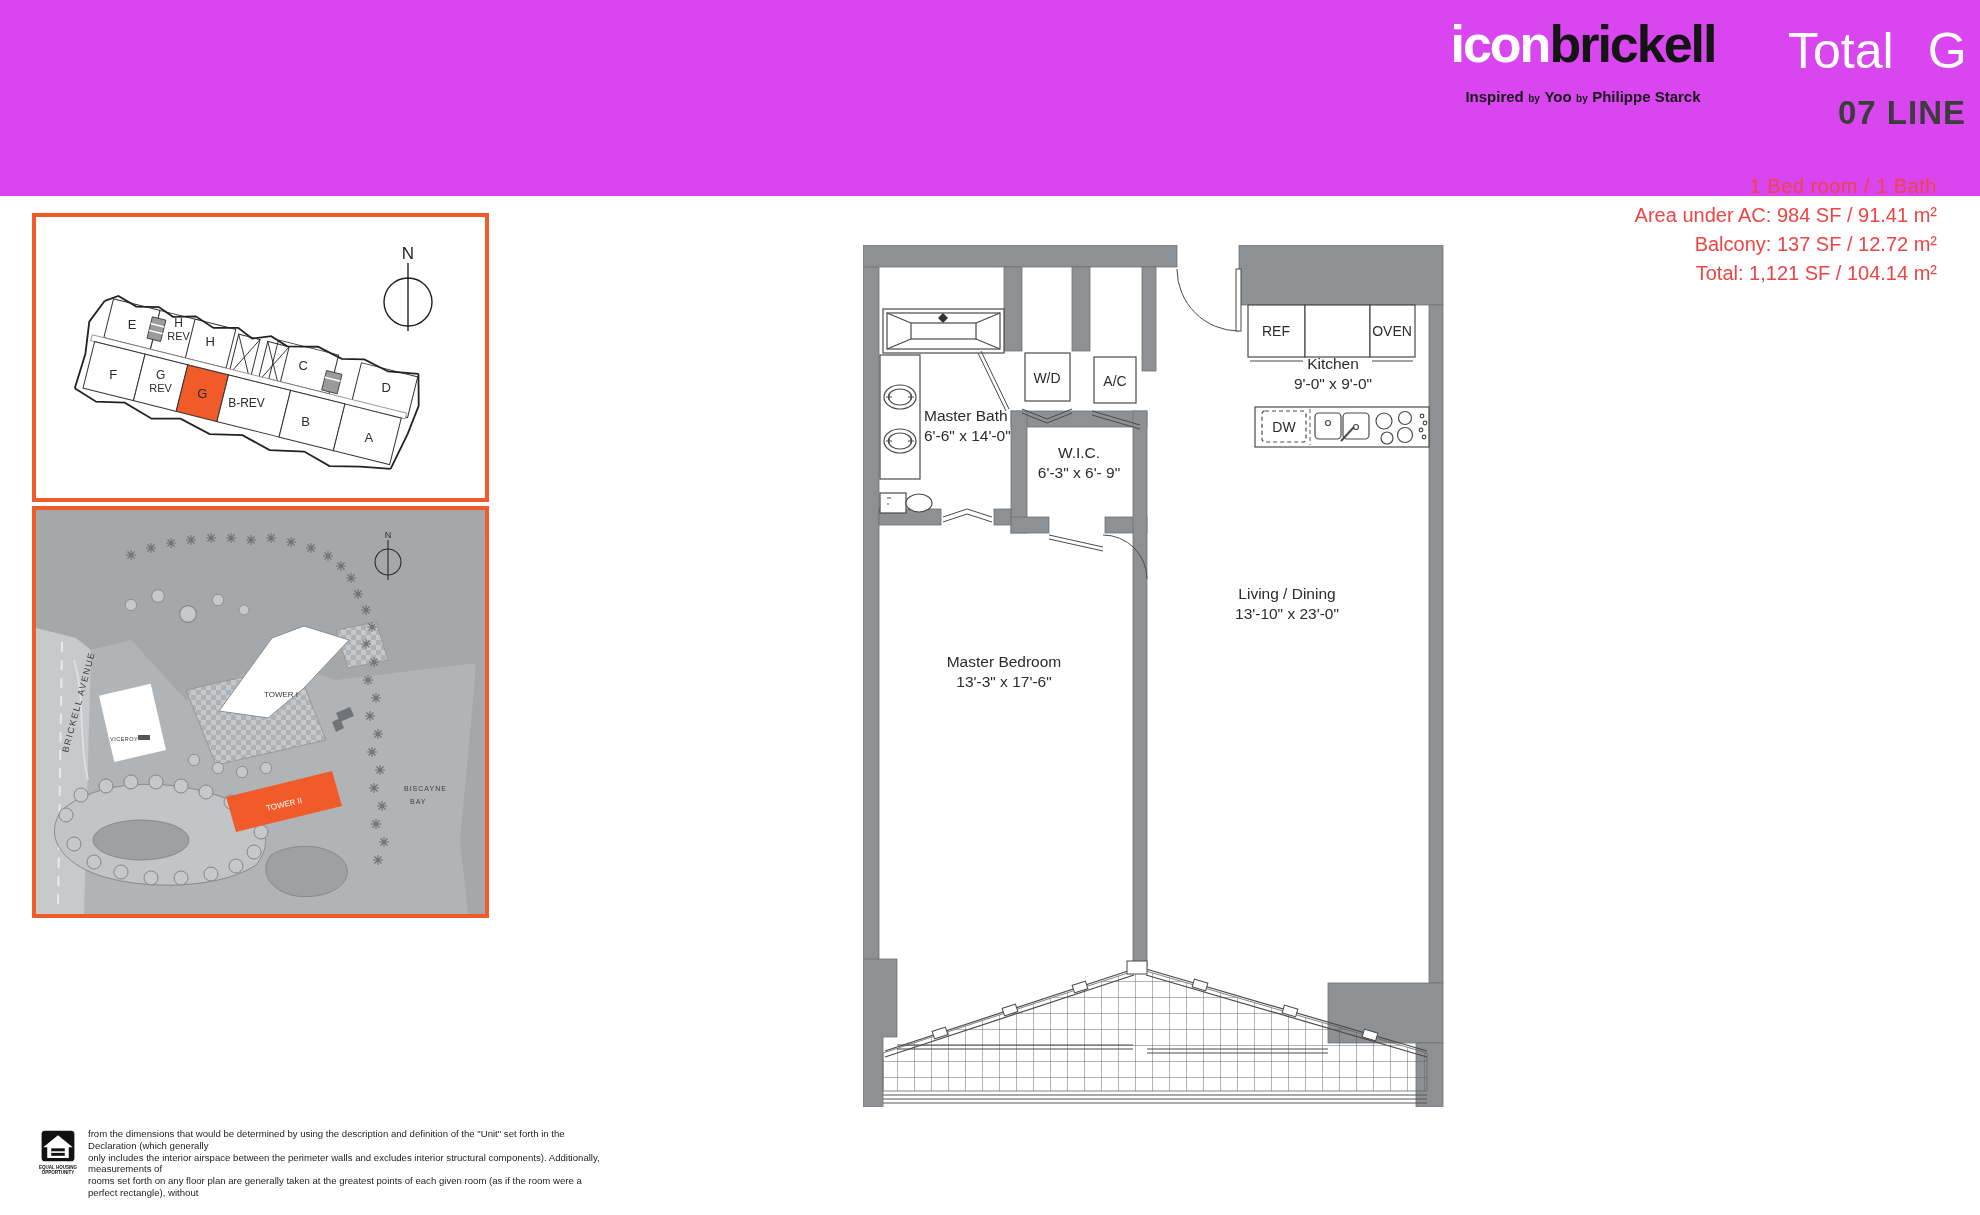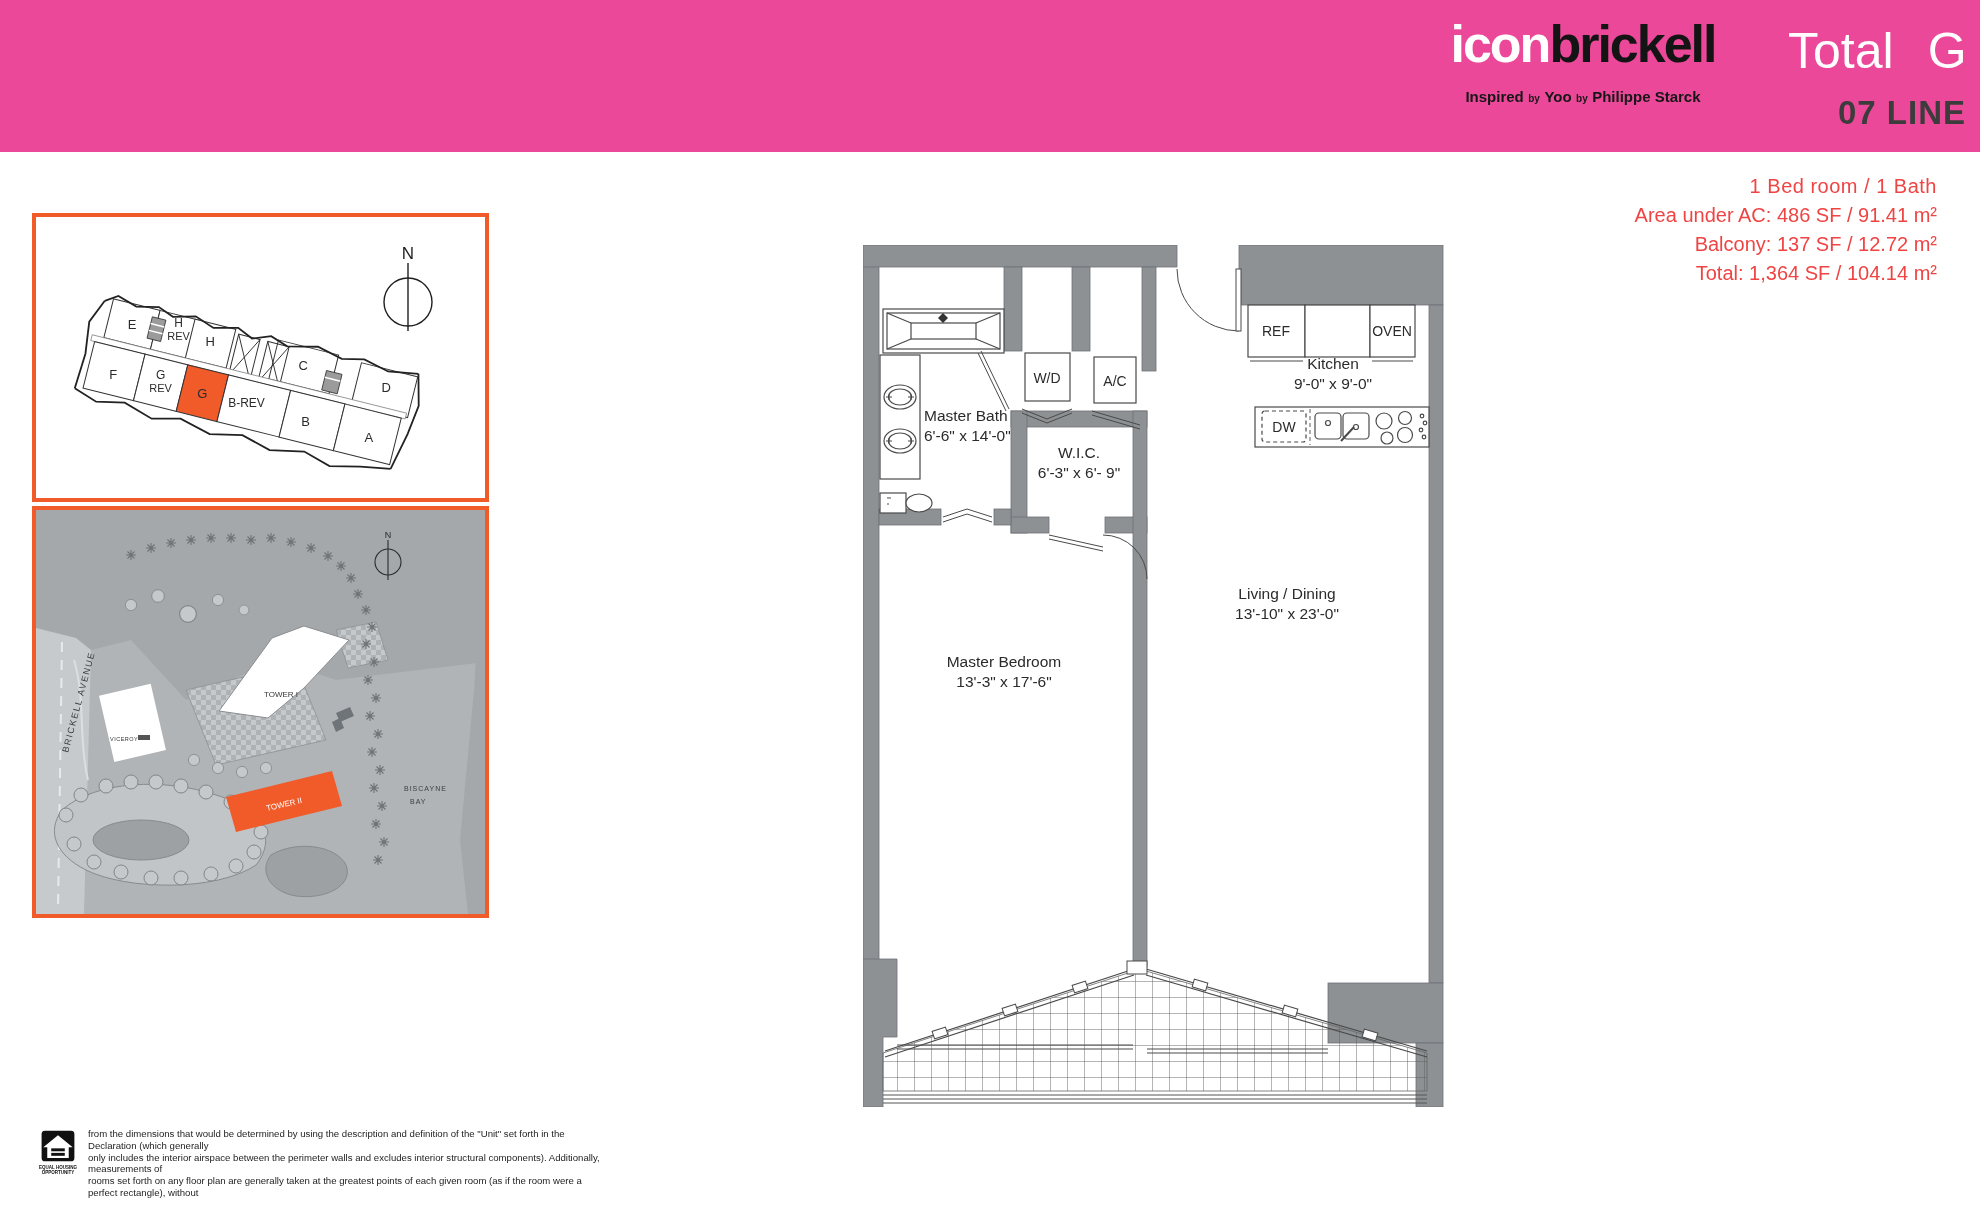--- a/index.html
+++ b/index.html
@@ -1,21 +1,21 @@
 <!DOCTYPE html>
 <html><head>
 <meta charset="utf-8">
 <style>
   html,body{margin:0;padding:0;}
   body{
     width:1980px;height:1215px;position:relative;background:#ffffff;overflow:hidden;
     font-family:"Liberation Sans","DejaVu Sans",sans-serif;
   }
   
-  .banner{position:absolute;left:0;top:0;width:1980px;height:152px;background:#ec4899;}
+  .banner{position:absolute;left:0;top:0;width:1980px;height:196px;background:#d946ef;}
   .logo{position:absolute;left:1443px;top:16px;width:280px;text-align:center;}
   .logo-main{font-size:52px;font-weight:700;letter-spacing:-2px;line-height:56px;white-space:nowrap;}
   .logo-main .w{color:#ffffff;}
   .logo-main .b{color:#141414;}
   .logo-tag{margin-top:16px;color:#161616;white-space:nowrap;}
   .logo-tag .big{font-size:15px;font-weight:700;}
   .logo-tag .small{font-size:10px;font-weight:700;}
   .unit-line{position:absolute;left:1788px;top:22px;color:#ffffff;font-size:50px;font-weight:400;white-space:nowrap;}
   .unit-line .gap{display:inline-block;width:34px;}
   .line-label{position:absolute;left:1838px;top:94px;color:#3c3c3c;font-size:33px;font-weight:700;letter-spacing:1px;white-space:nowrap;}
@@ -46,23 +46,23 @@
       <span class="small">by</span>
       <span class="big">Philippe Starck</span>
     </div>
   </div>
   <div class="unit-line"><span>Total</span><span class="gap"></span><span>G</span></div>
   <div class="line-label">07 LINE</div>
 </div>
 
 <div class="summary">
   <div class="first">1 Bed room / 1 Bath</div>
-  <div>Area under AC: 486 SF / 91.41 m²</div>
+  <div>Area under AC: 984 SF / 91.41 m²</div>
   <div>Balcony: 137 SF / 12.72 m²</div>
-  <div>Total: 1,364 SF / 104.14 m²</div>
+  <div>Total: 1,121 SF / 104.14 m²</div>
 </div>
 
 <div class="keyplan-box">
 <svg width="449" height="281" viewBox="0 0 449 281">
 
   <g>
     <text x="372" y="42" font-size="17" text-anchor="middle" fill="#1f1f1f">N</text>
     <line x1="372" y1="46" x2="372" y2="114" stroke="#1f1f1f" stroke-width="1.4"></line>
     <circle cx="372" cy="85" r="24" fill="none" stroke="#1f1f1f" stroke-width="1.4"></circle>
   </g>

